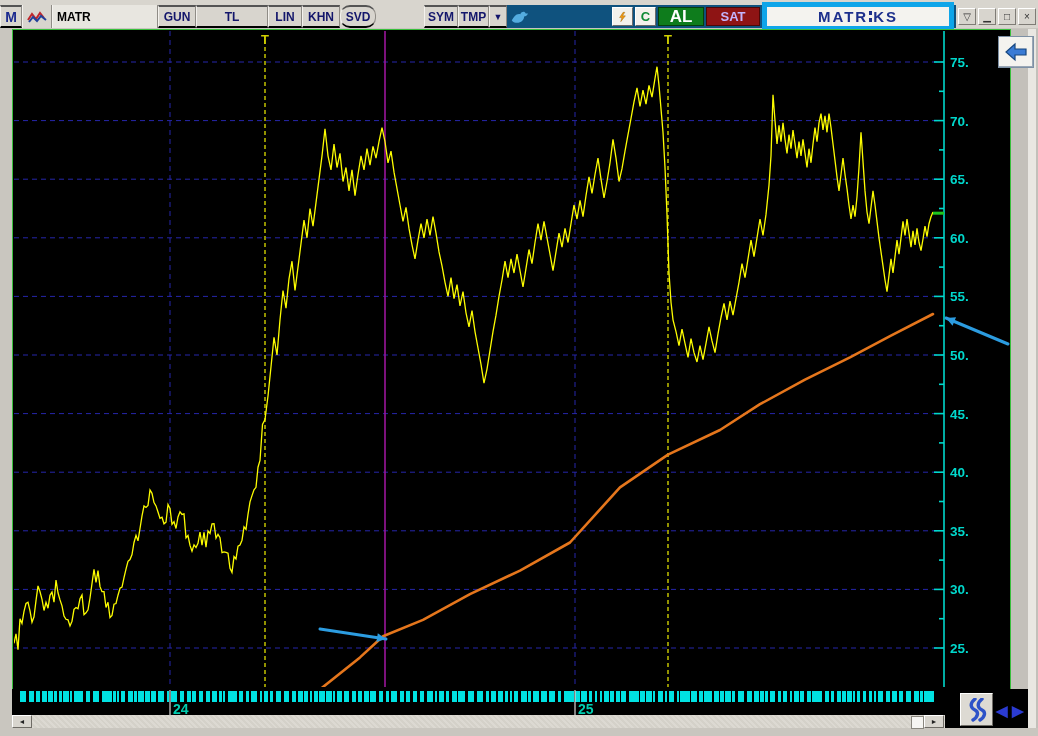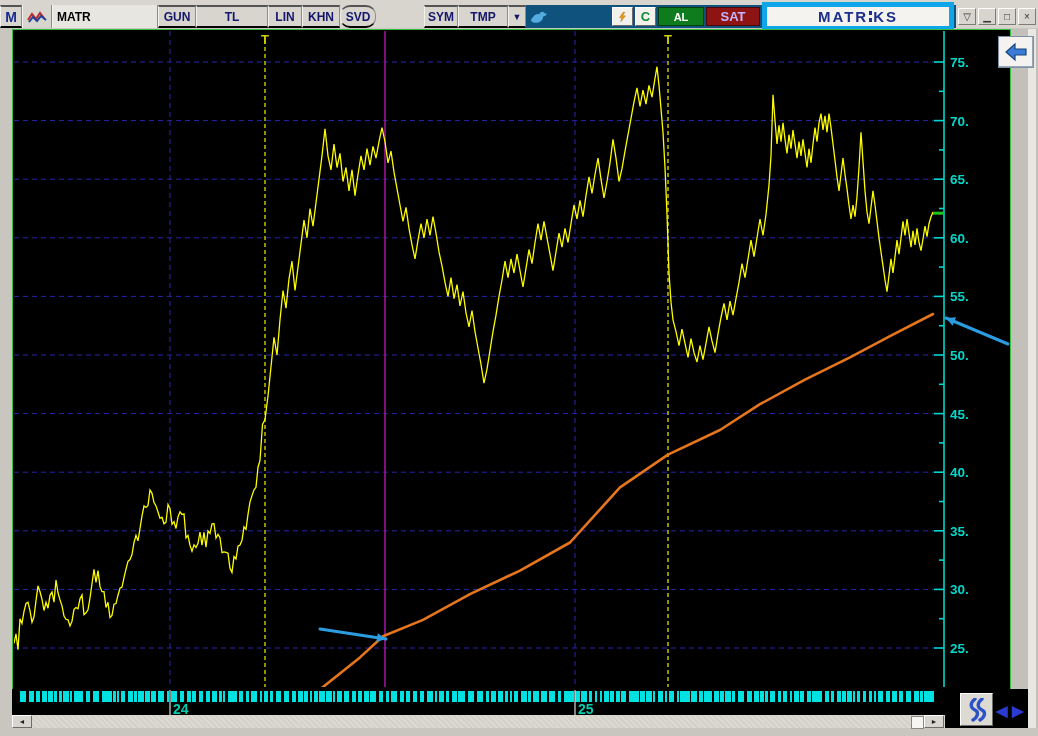--- a/index.html
+++ b/index.html
@@ -15,21 +15,21 @@
   .tb-logo{width:22px;color:#1b2a8f;font-size:14px;}
   .tb-ic{width:28px;}
   .tb-symbol{width:100px;justify-content:flex-start;padding-left:4px;background:#e8e6e0;color:#000;}
   .tb-dd{width:18px;color:#10136a;font-size:9px;}
   .tb-bird{width:24px;background:#0f527e;border:none;}
   .tb-fill{flex:1;background:#0f527e;}
   .tb-right{display:flex;align-items:center;background:#0f527e;padding-right:2px;gap:2px;}
   .tb-sq{width:21px;height:19px;display:flex;align-items:center;justify-content:center;background:#f2f1ec;
          border:1px solid #6a6a6a;border-top-color:#fff;border-left-color:#fff;font-weight:bold;font-size:12px;}
   .tb-refresh{color:#0c8a34;font-size:13px;}
-  .tb-al{width:46px;height:19px;background:#0e7c1c;color:#fff;font-weight:bold;font-size:11px;
+  .tb-al{width:46px;height:19px;background:#0e7c1c;color:#fff;font-weight:bold;font-size:17px;
          display:flex;align-items:center;justify-content:center;border:1px solid #063f0c;}
   .tb-sat{width:54px;height:19px;background:#8e1414;color:#c4b5fd;font-weight:bold;font-size:13px;
           display:flex;align-items:center;justify-content:center;border:1px solid #4c0808;}
   .brand{width:182px;height:19px;background:#f4f3ef;border:5px solid #0ea5e9;display:flex;align-items:center;
          justify-content:center;color:#1c2f8c;font-weight:bold;font-size:15px;letter-spacing:2px;}
   .bdots{display:inline-block;width:3px;height:11px;margin:0 1px;
          background:linear-gradient(to bottom,#1c2f8c 0 4px,#f4f3ef 4px 7px,#1c2f8c 7px 11px);}
   .tb-win{display:flex;align-items:center;background:#d8d5ce;padding:0 2px;gap:2px;}
   .win-btn{width:18px;height:17px;display:flex;align-items:center;justify-content:center;background:#d8d5ce;
            border:1px solid #7f7c76;border-top-color:#fff;border-left-color:#fff;font-size:10px;color:#333;}
@@ -75,21 +75,21 @@
         </svg>
       </span>
       <div class="tb-cell tb-symbol">MATR</div>
       <span id="tbButtons" style="display:flex">
           <button class="tb-cell" style="width: 38px;">GUN</button>
           <button class="tb-cell" style="width: 72px;">TL</button>
           <button class="tb-cell" style="width: 34px;">LIN</button>
           <button class="tb-cell" style="width: 38px;">KHN</button>
           <button class="tb-cell" style="width: 36px; border-radius: 10px;">SVD</button>
           <button class="tb-cell" style="width: 34px; margin-left: 48px;">SYM</button>
-          <button class="tb-cell" style="width: 50px;">TMP</button>
+          <button class="tb-cell" style="width: 31px;">TMP</button>
         </span>
       <button class="tb-cell tb-dd">▼</button>
       <span class="tb-cell tb-bird">
         <svg width="17" height="15" viewBox="0 0 22 18">
           <path d="M1,14 C4,10 6,5 12,6 C14,2 18,2 19,5 L22,5 C21,7 19,9 17,9 C17,14 12,18 6,17 C4,17 2,16 1,14 Z" fill="#53acdf"></path>
         </svg>
       </span>
     </div>
     <div class="tb-fill"></div>
     <div class="tb-right">

